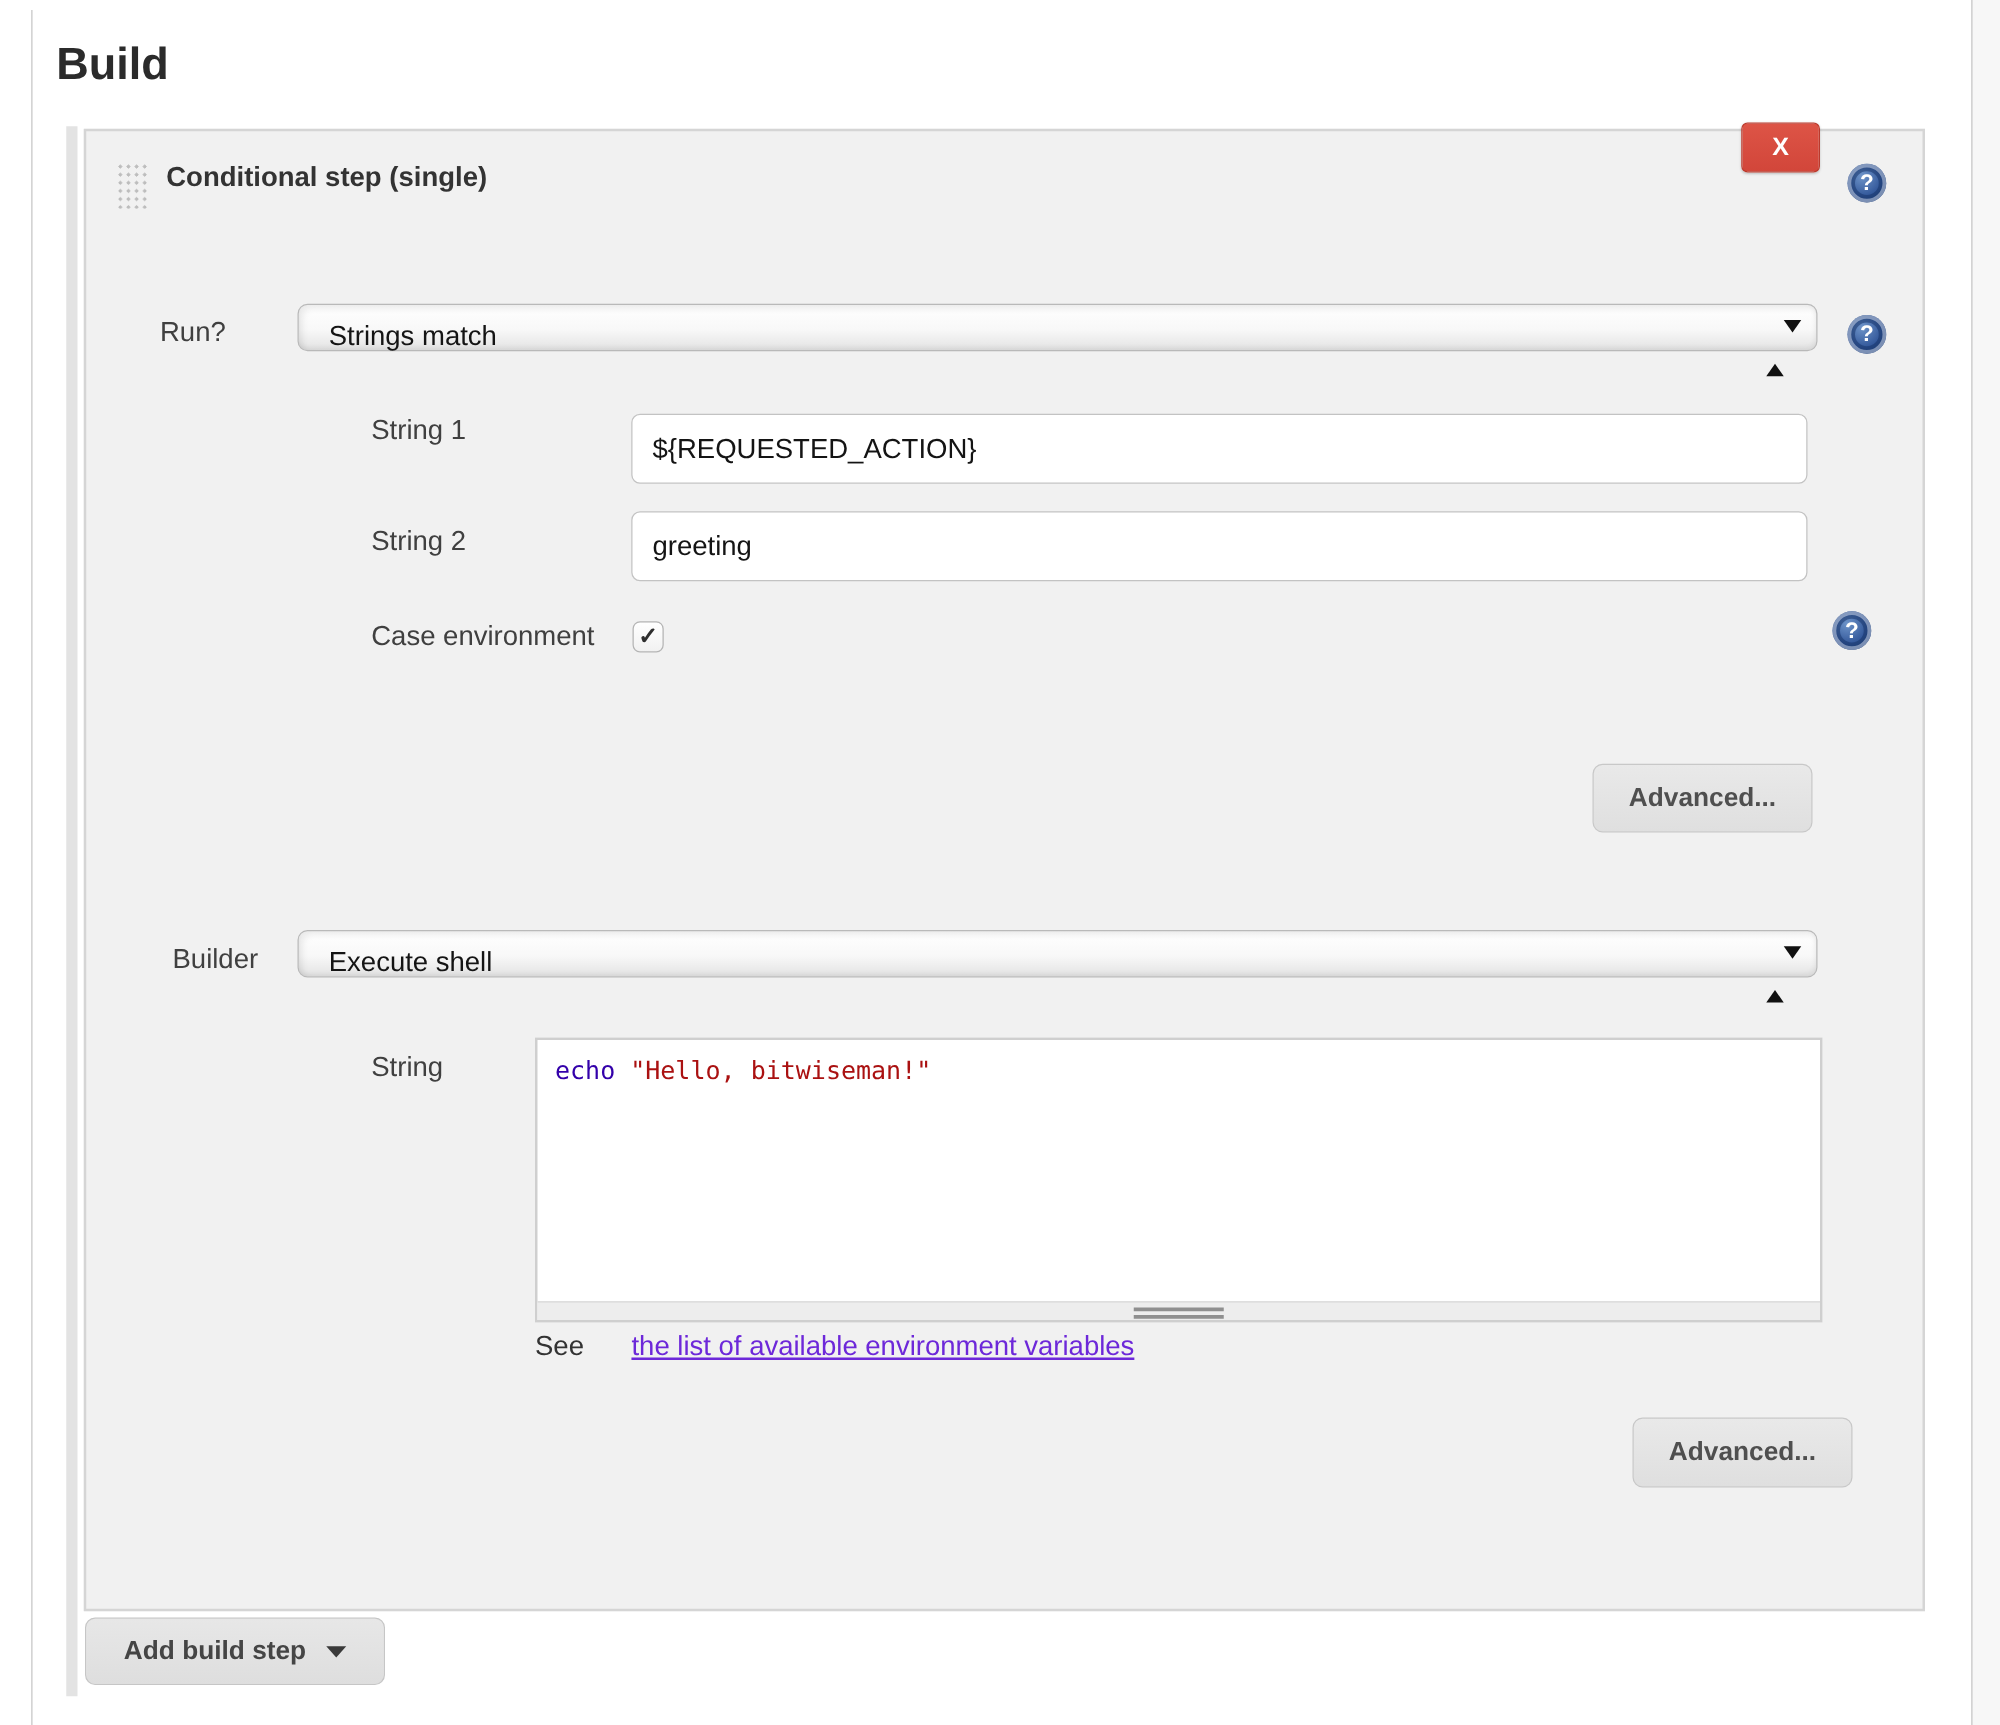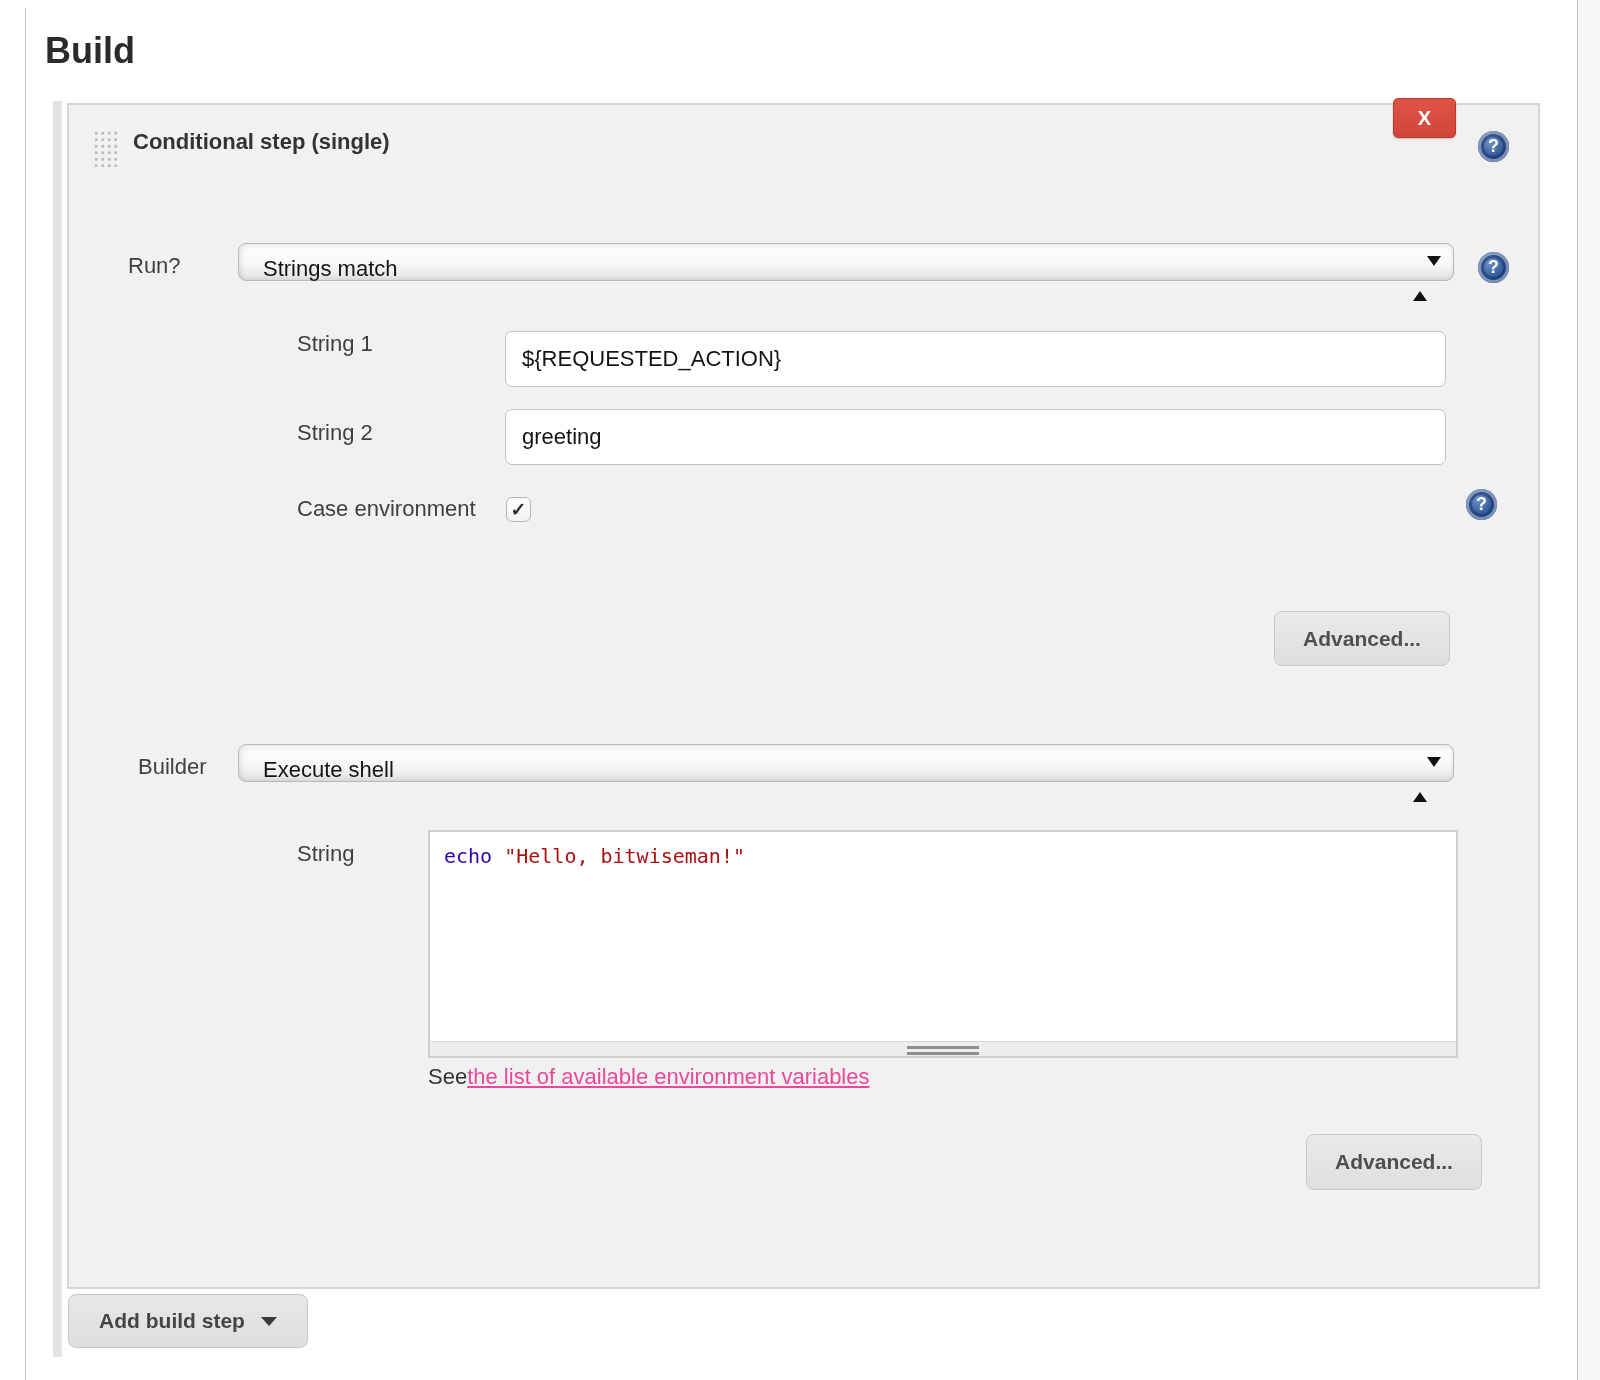--- a/index.html
+++ b/index.html
@@ -84,21 +84,21 @@
   .command-code{position:absolute;left:0;top:0;right:0;bottom:15px;
     font-family:"DejaVu Sans Mono", monospace;font-size:20px;padding:12px 14px;cursor:text;}
   .code-keyword{color:#3300aa;}
   .code-string{color:#aa1111;margin-left:12px;}
   .command-resizebar{position:absolute;left:0;bottom:0;width:100%;height:15px;box-sizing:border-box;
     background:#ededed;border-top:1px solid #d8d8d8;cursor:ns-resize;}
   .grip{position:absolute;left:50%;top:4px;transform:translateX(-50%);width:72px;}
   .grip i{display:block;height:3px;background:#8f8f8f;margin-bottom:3px;}
 
   .env-note{position:absolute;left:428px;top:1064px;font-size:22px;color:#333333;}
-  .env-note a{color:#ec4899;text-decoration:underline;cursor:pointer;}
+  .env-note a{color:#6d28d9;text-decoration:underline;cursor:pointer;margin-left:38px;}
   .env-prefix{margin-right:0;}
 
   .add-step-btn{position:absolute;left:68px;top:1294px;width:240px;height:54px;box-sizing:border-box;
     border:1px solid #c6c6c6;border-radius:8px;background:linear-gradient(180deg,#e7e7e7,#dedede);
     display:flex;align-items:center;justify-content:center;gap:16px;cursor:pointer;}
   .add-step-btn .lbl{font-size:21px;font-weight:bold;color:#454545;}
   .caret-down{width:0;height:0;border-left:8px solid transparent;border-right:8px solid transparent;
     border-top:9px solid #3a3a3a;}
 </style>
 </head>

